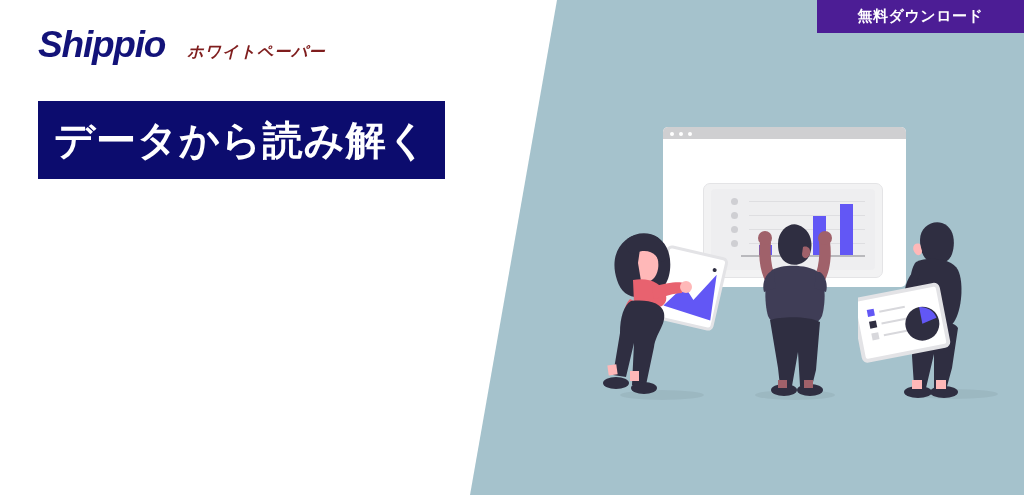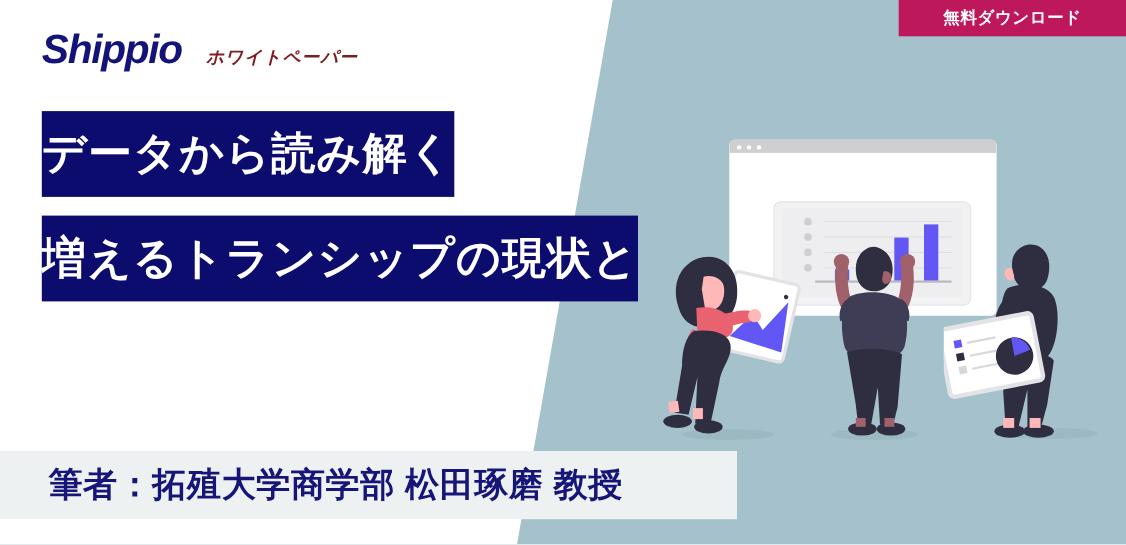--- a/index.html
+++ b/index.html
@@ -14,38 +14,38 @@
   .bg-white{position:absolute;inset:0;background:#ffffff;}
   .bg-teal{
     position:absolute;inset:0;
     background:#a5c2cc;
     clip-path:polygon(557px 0, 1024px 0, 1024px 495px, 470px 495px);
   }
 
   
   .badge{
     position:absolute;left:817px;top:0;width:207px;height:33px;
-    background:#be185d;color:#ffffff;
+    background:#4c1d95;color:#ffffff;
     display:flex;align-items:center;justify-content:center;
     font-size:15px;font-weight:700;letter-spacing:.5px;
   }
 
   
   .brandrow{position:absolute;left:38px;top:26px;display:flex;align-items:baseline;gap:22px;font-style:italic;}
   .logo{
     color:#131379;font-size:37px;font-weight:700;letter-spacing:-1.2px;line-height:1;
   }
   .brand-sub{color:#7f1d1d;font-size:16px;font-weight:700;letter-spacing:1px;line-height:1;}
 
   
   .hl{
     position:absolute;background:#0c0c6e;color:#ffffff;
     font-weight:700;font-size:40px;line-height:1;
     display:flex;align-items:center;
-    padding:0 0;white-space:nowrap;letter-spacing:1px;
+    padding:0 16px;white-space:nowrap;letter-spacing:1px;
   }
   .hl1{left:38px;top:101px;height:78px;}
   .hl2{left:38px;top:196px;height:78px;}
   .hl3{left:38px;top:291px;height:78px;}
 
   
   .authorbar{
     position:absolute;left:0;top:410px;width:670px;height:62px;
     background:#eef1f2;display:flex;align-items:center;
   }
@@ -89,27 +89,21 @@
   </div>
 
   <div class="brandrow">
     <div class="logo">Shippio</div>
     <div class="brand-sub">ホワイトペーパー</div>
   </div>
 
   <div class="hl hl1">
     <span>データから読み解く</span>
   </div>
-  <div class="hl hl2">
-    <span>増えるトランシップの現状と</span>
-  </div>
-
-  <div class="authorbar">
-    <div class="authortext">筆者：拓殖大学商学部 松田琢磨 教授</div>
-  </div>
+
 
   <div class="illus">
 
     <div class="browser">
       <div class="browser-bar">
         <span class="dot d1"></span>
         <span class="dot d2"></span>
         <span class="dot d3"></span>
       </div>
       <div class="browser-body">

